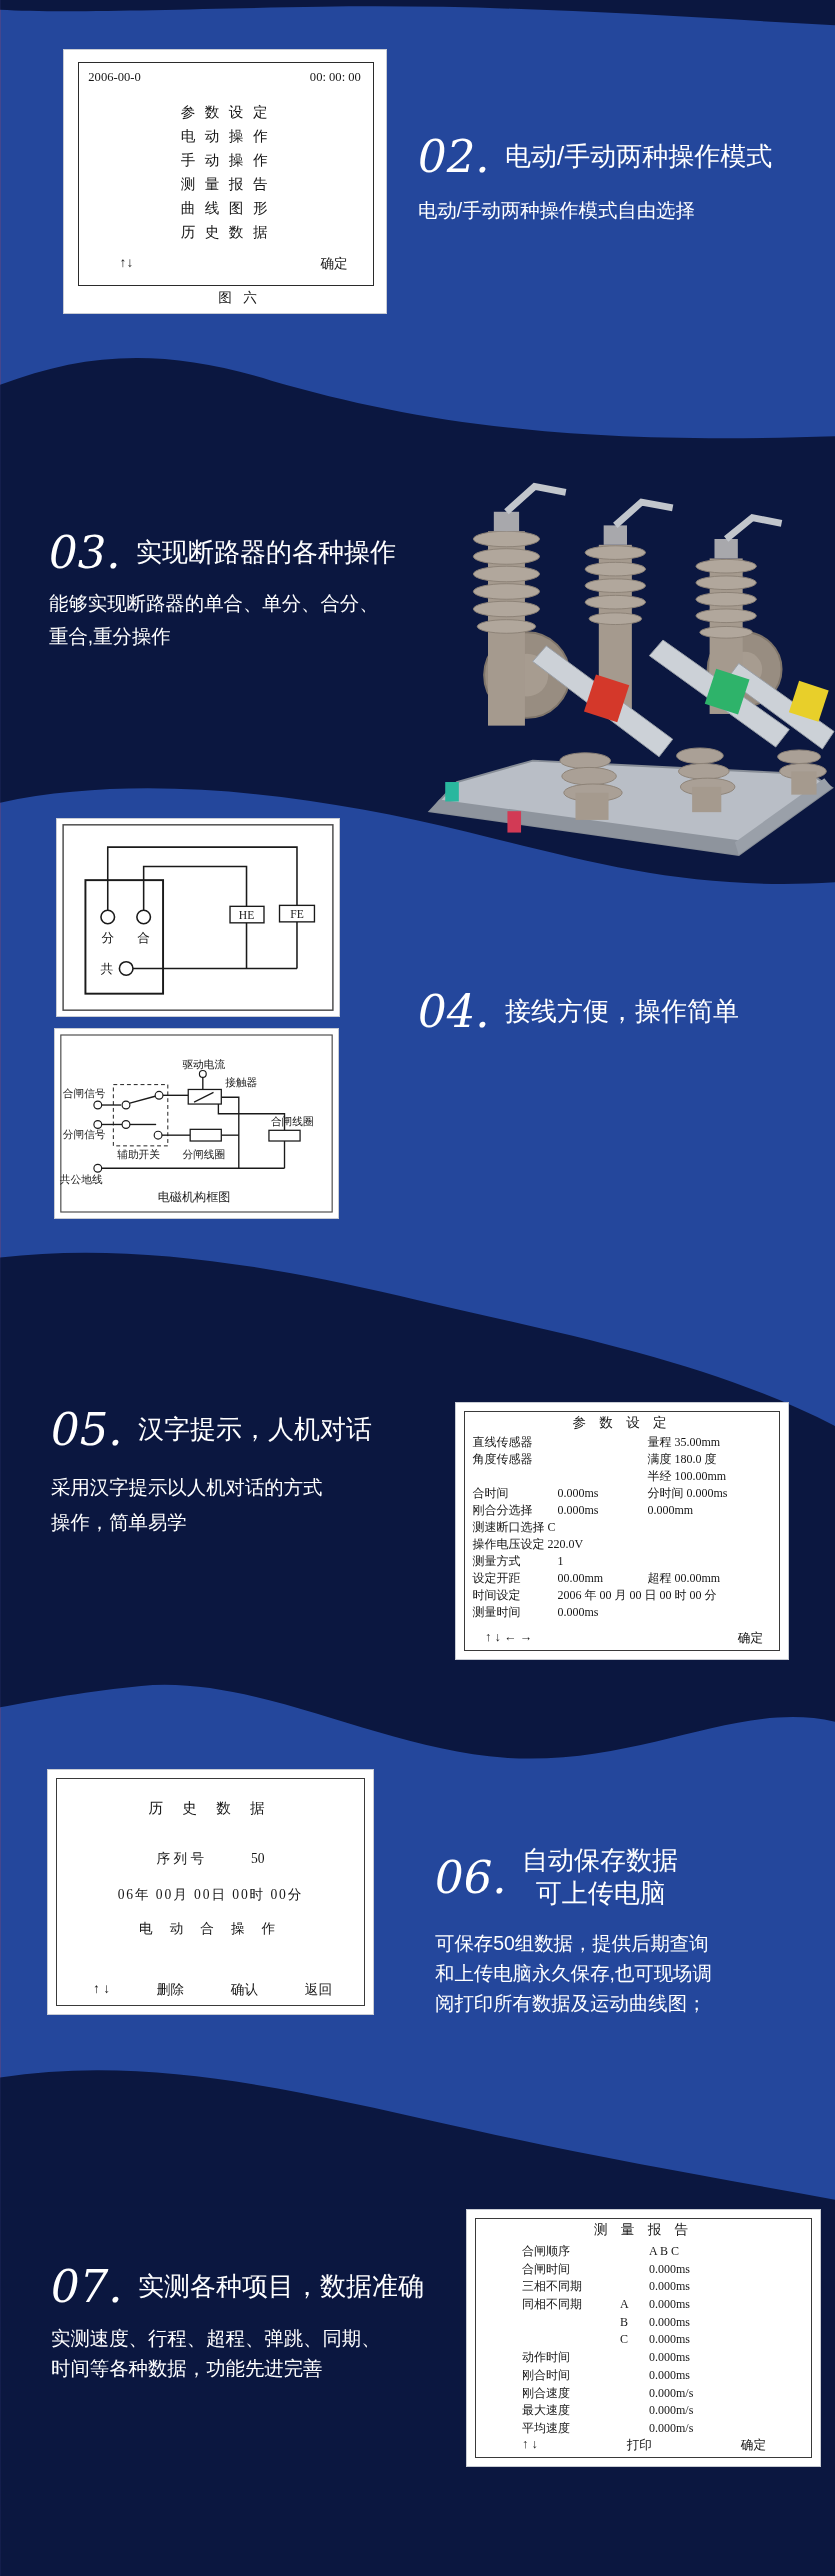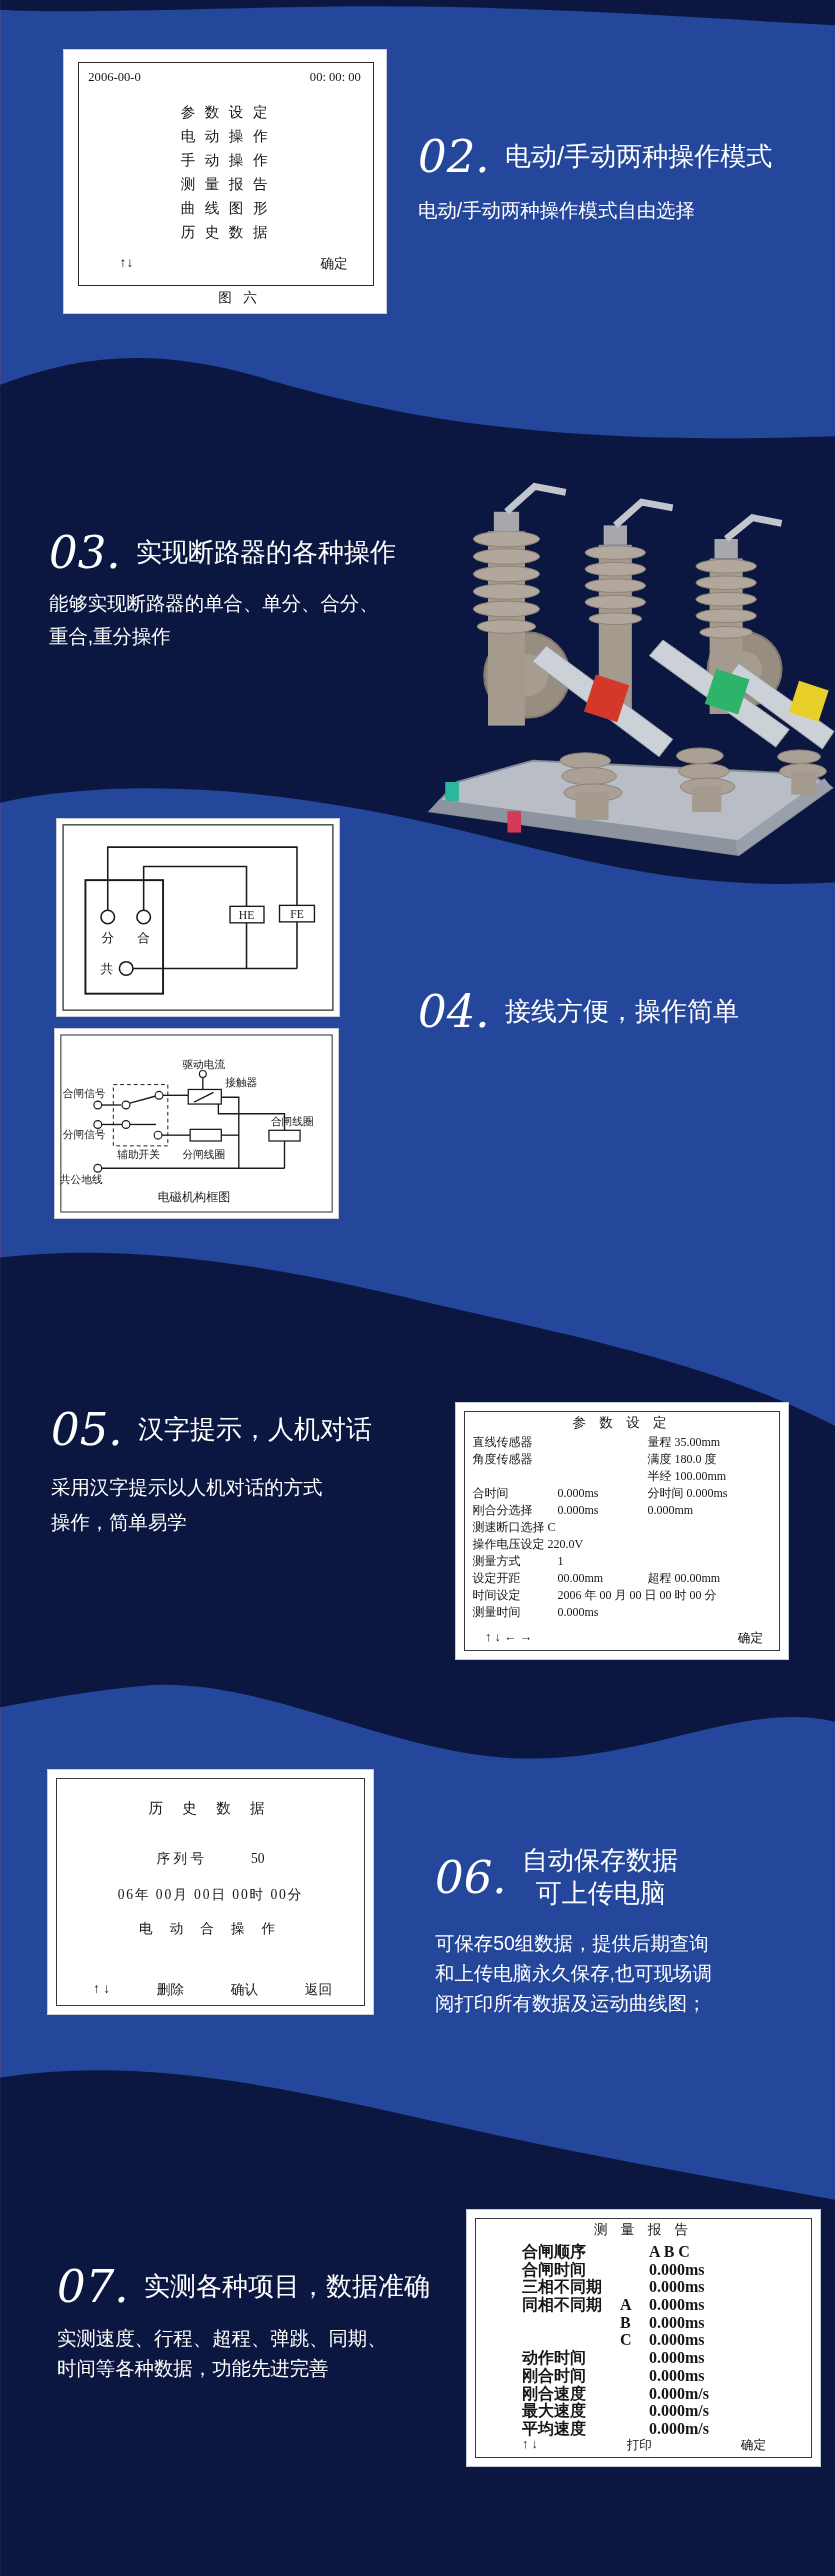--- a/index.html
+++ b/index.html
@@ -46,21 +46,21 @@
   
   .h-title{position:absolute;left:0;right:0;top:29px;text-align:center;font-size:14.6px;letter-spacing:7.8px;}
   .h-serial{position:absolute;left:0;right:0;top:80px;text-align:center;font-size:13.6px;}
   .h-serial .gap{display:inline-block;width:47px;}
   .h-date{position:absolute;left:0;right:0;top:116px;text-align:center;font-size:13.6px;letter-spacing:1.9px;}
   .h-op{position:absolute;left:0;right:0;top:150px;text-align:center;font-size:13.6px;letter-spacing:6.8px;}
   .h-foot{position:absolute;left:45px;right:41px;bottom:15.5px;display:flex;justify-content:space-between;font-size:13.6px;}
 
   
   .r-rows{position:absolute;left:55px;right:9.7px;top:33px;}
-  .rrow{display:flex;height:17.7px;line-height:17.7px;font-size:16px;white-space:nowrap;font-weight:bold;}
+  .rrow{display:flex;height:17.7px;line-height:17.7px;font-size:12px;white-space:nowrap;}
   .rrow .rl{width:98px;}
   .rrow .rp{width:29px;}
   .rrow .rv{flex:1;}
   .r-foot{position:absolute;left:55px;right:54px;bottom:11.7px;display:flex;justify-content:space-between;font-size:12.6px;}
 
   svg text{font-family:"Liberation Serif",serif;fill:#1a1a1a;}
 </style>
 </head>
 <body>
 
@@ -357,21 +357,21 @@
         <div class="t2">可上传电脑</div>
       </span>
     </div>
     <div class="fbody" style="margin-top:17.5px;line-height:30px">
       <div>可保存50组数据，提供后期查询</div>
       <div>和上传电脑永久保存,也可现场调</div>
       <div>阅打印所有数据及运动曲线图；</div>
     </div>
   </div>
 
-  <div class="feature" style="left:57px;top:2264px;width:418px">
+  <div class="feature" style="left:51px;top:2264px;width:418px">
     <div class="feat-head">
       <span class="num">07.</span>
       <span class="ttl">实测各种项目，数据准确</span>
     </div>
     <div class="fbody" style="margin-top:13.6px;line-height:30px">
       <div>实测速度、行程、超程、弹跳、同期、</div>
       <div>时间等各种数据，功能先进完善</div>
     </div>
   </div>
 

